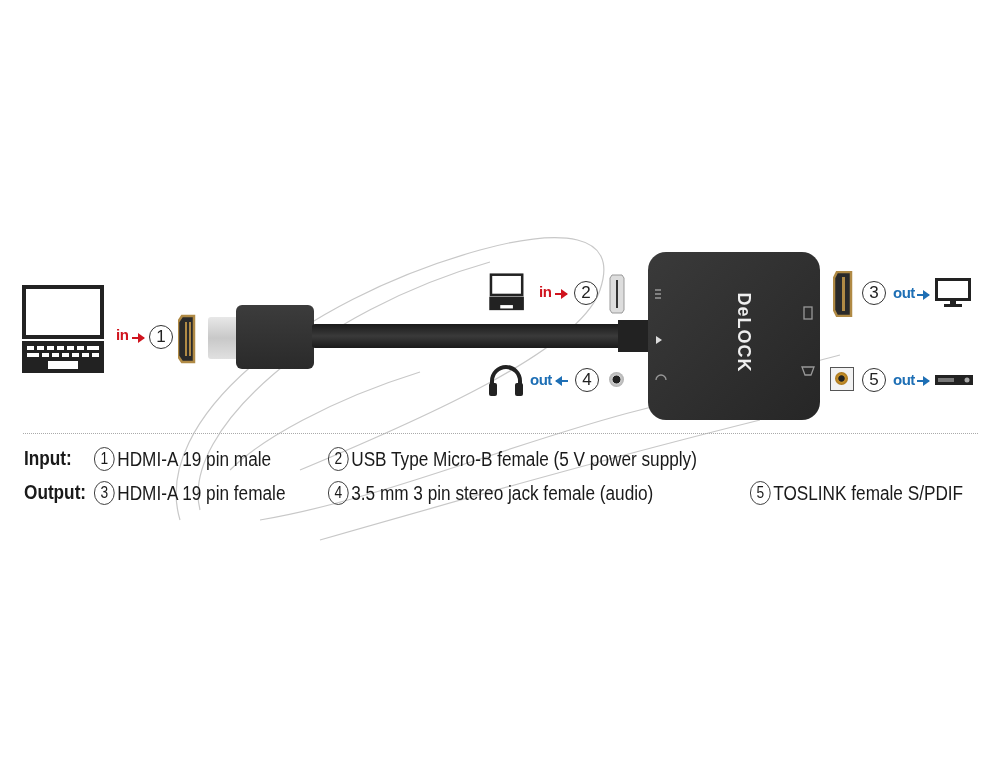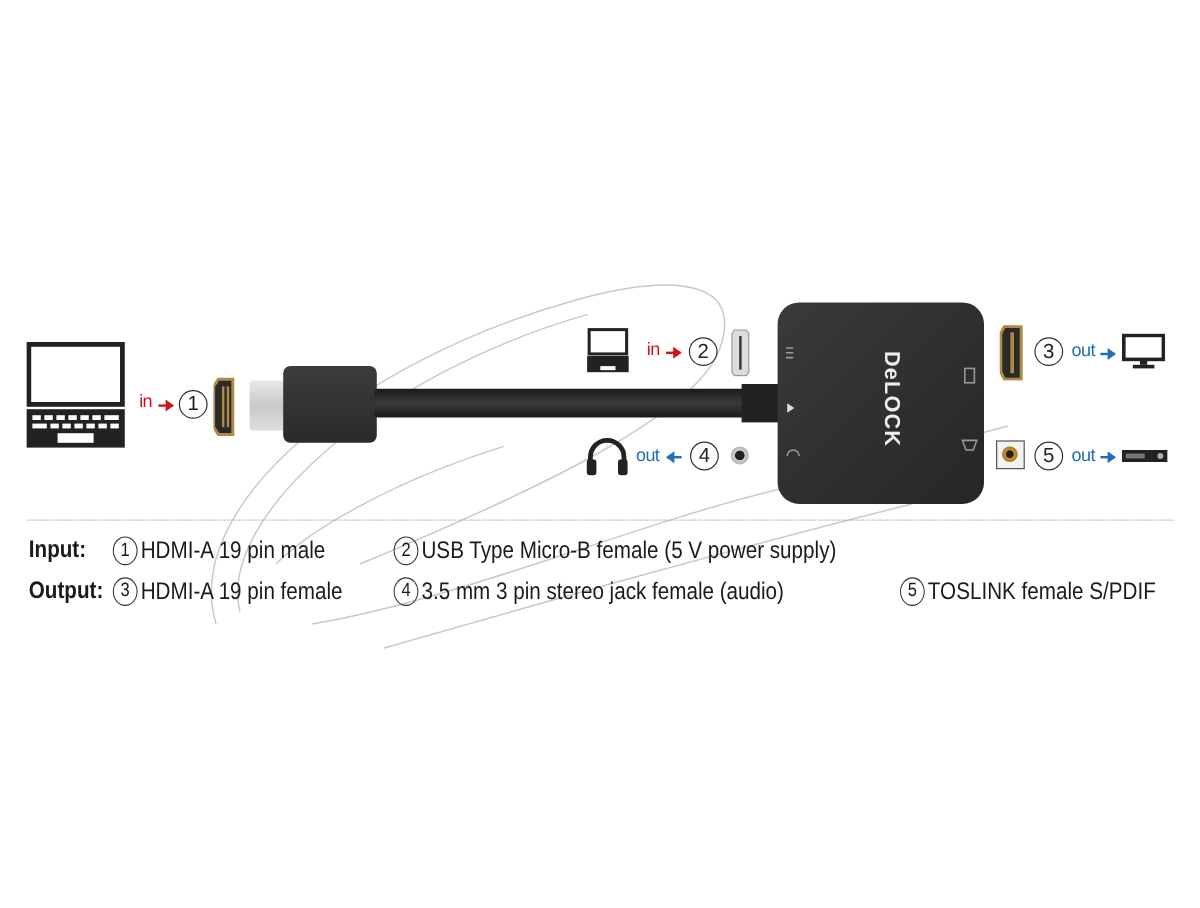--- a/index.html
+++ b/index.html
@@ -1,20 +1,20 @@
 <!DOCTYPE html>
 <html><head>
 <meta charset="utf-8">
 <style>
   html,body{margin:0;padding:0;background:#fff;}
   body{width:1000px;height:757px;position:relative;overflow:hidden;font-family:"Liberation Sans",sans-serif;}
   .abs{position:absolute;}
   .num-circle{position:absolute;width:24px;height:24px;border:1.3px solid #333;border-radius:50%;box-sizing:border-box;
     font-family:"Liberation Sans",sans-serif;font-size:17px;line-height:22px;text-align:center;color:#222;background:#fff;}
-  .lbl-in{position:absolute;font-family:"Liberation Sans",sans-serif;font-weight:normal;font-size:15px;letter-spacing:-0.5px;}
+  .lbl-in{position:absolute;font-family:"Liberation Sans",sans-serif;font-weight:bold;font-size:15px;letter-spacing:-0.5px;}
   .arrow{position:absolute;height:2px;}
   .arrow::after{content:"";position:absolute;right:-1px;top:-4px;border-left:7px solid currentColor;border-top:5px solid transparent;border-bottom:5px solid transparent;}
   .arrow-l::after{left:-1px;right:auto;border-left:none;border-right:7px solid currentColor;}
   .legend{position:absolute;font-size:20px;color:#1a1a1a;transform:scaleX(0.86);transform-origin:left top;white-space:nowrap;}
   .legend b{font-weight:bold;}
   .lg-circ{display:inline-block;width:24px;height:24px;border:1.3px solid #333;border-radius:50%;box-sizing:border-box;font-size:16px;line-height:22px;text-align:center;vertical-align:2px;margin-right:3px;}
 </style>
 </head>
 <body>
 

